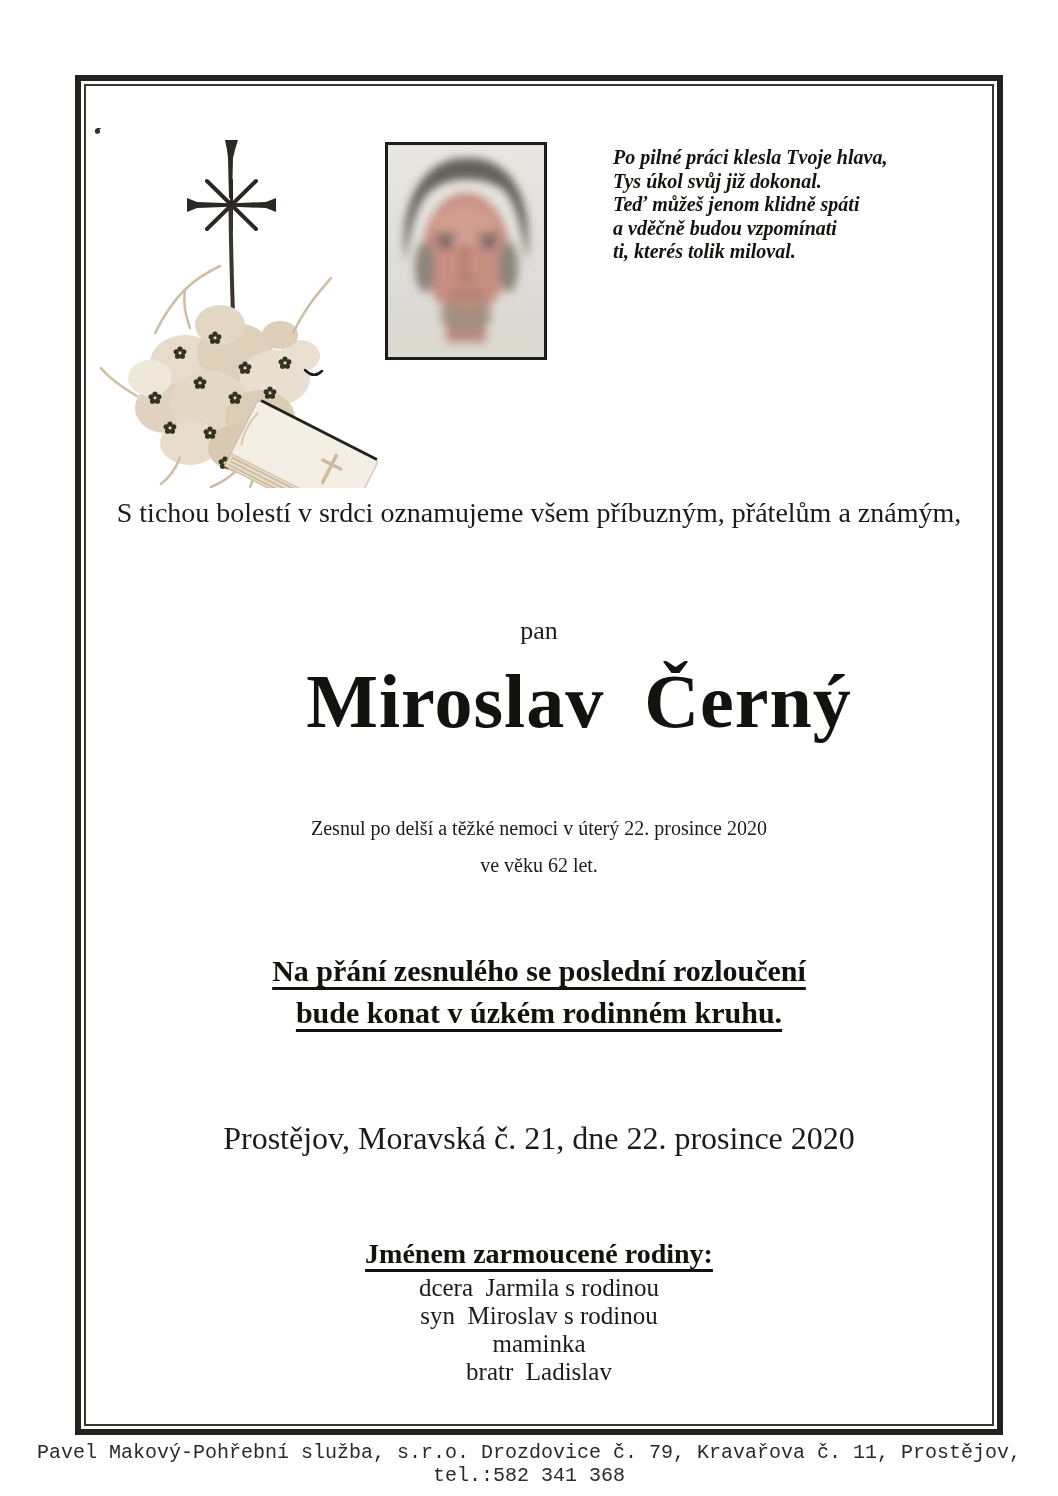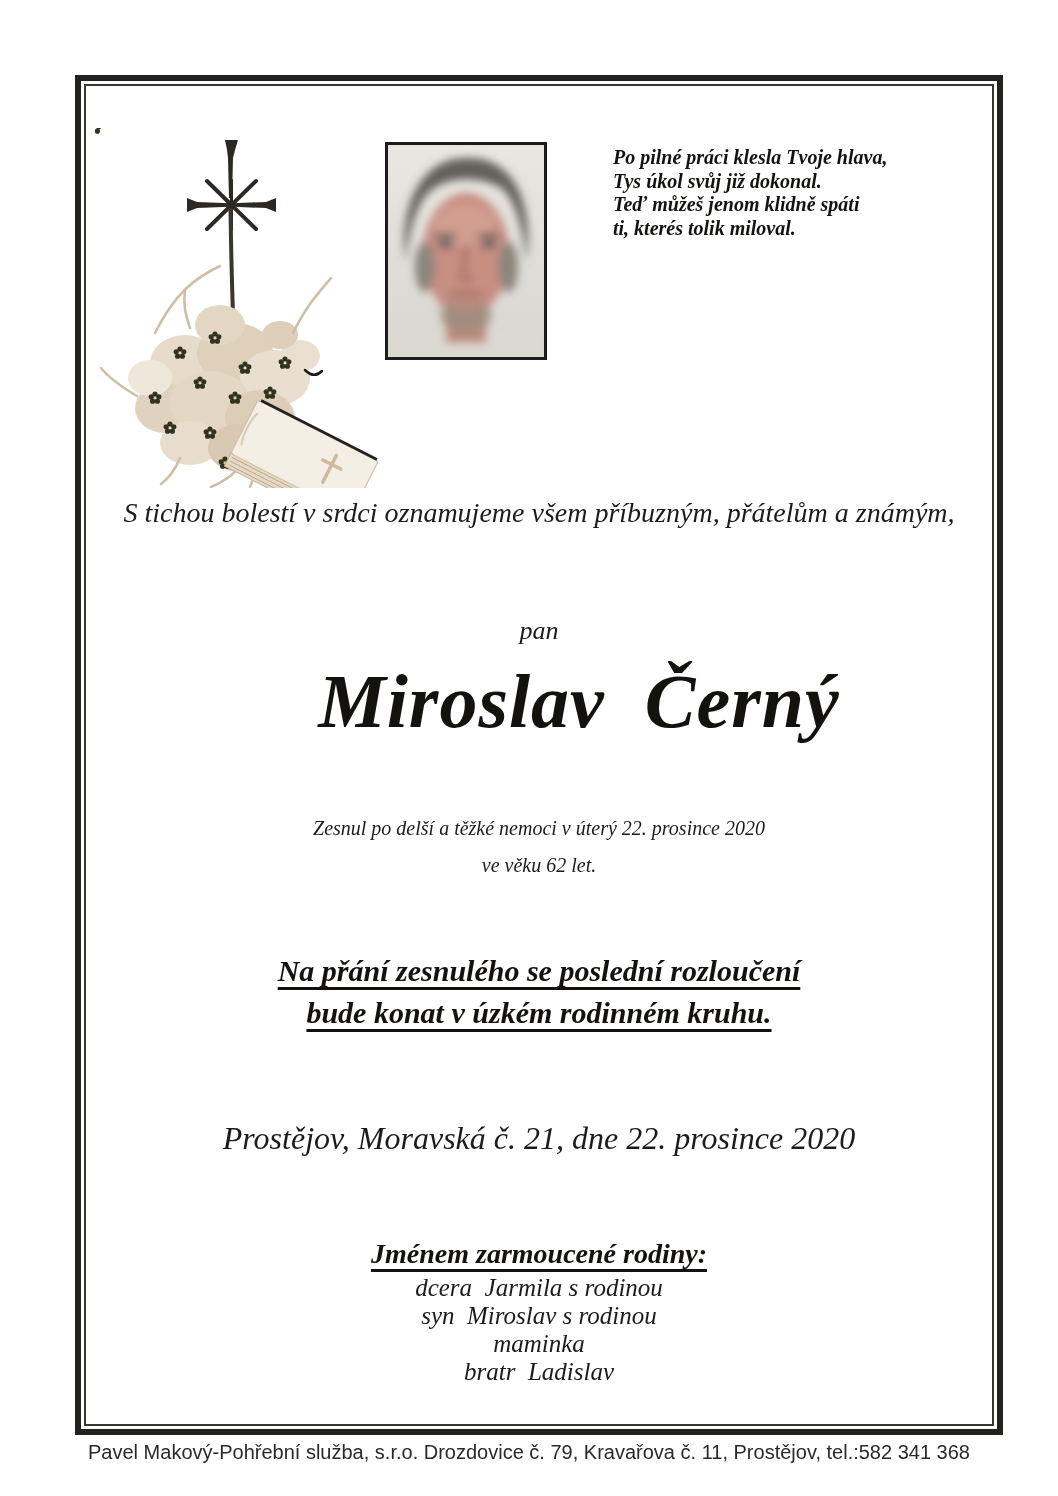--- a/index.html
+++ b/index.html
@@ -51,21 +51,20 @@
     font-size: 20px;
     line-height: 23.5px;
     color: #15130f;
   }
   
   .cblock {
     position: absolute;
     left: 75px;
     width: 928px;
     text-align: center;
-    font-style: italic;
   }
   .announcement { top: 494px; font-size: 28px; line-height: 37px; }
   .salutation   { top: 616px; font-size: 26px; }
   .deceased-name {
     top: 658px;
     font-size: 76px;
     font-weight: bold;
     white-space: pre;
     letter-spacing: 1px;
     color: #14120f;
@@ -87,21 +86,21 @@
   .place-date { top: 1120px; font-size: 32px; }
   .family-heading { top: 1238px; font-size: 28px; font-weight: bold; color: #14120f; }
   .family-members { top: 1274px; font-size: 25px; line-height: 28px; }
   .family-members div { white-space: pre; }
   
   .footer {
     position: absolute;
     top: 1441px; left: 0;
     width: 1058px;
     text-align: center;
-    font-family: Liberation Sans, sans-serif;
+    font-family: Liberation Mono, monospace;
     font-size: 20px;
     color: #2b2a28;
   }
 </style>
 </head>
 <body>
 
 <div class="page">
 
   <div class="frame">
@@ -220,20 +219,21 @@
         <ellipse cx="81" cy="175" rx="27" ry="18" fill="#9b8d80" opacity="0.75"></ellipse>
         <ellipse cx="81" cy="162" rx="12" ry="5" fill="#c18a7c"></ellipse>
       </g>
     </svg>
   </div>
 
   <div class="poem">
     <div>Po pilné práci klesla Tvoje hlava,</div>
     <div>Tys úkol svůj již dokonal.</div>
     <div>Teď můžeš jenom klidně spáti</div>
+    <div>a vděčně budou vzpomínati</div>
     <div>ti, kterés tolik miloval.</div>
   </div>
 
   <div class="cblock announcement">
     <div>S tichou bolestí v srdci oznamujeme všem příbuzným, přátelům a známým,</div>
   </div>
 
   <div class="cblock salutation">pan</div>
 
   <div class="cblock deceased-name">Miroslav  Černý</div>

